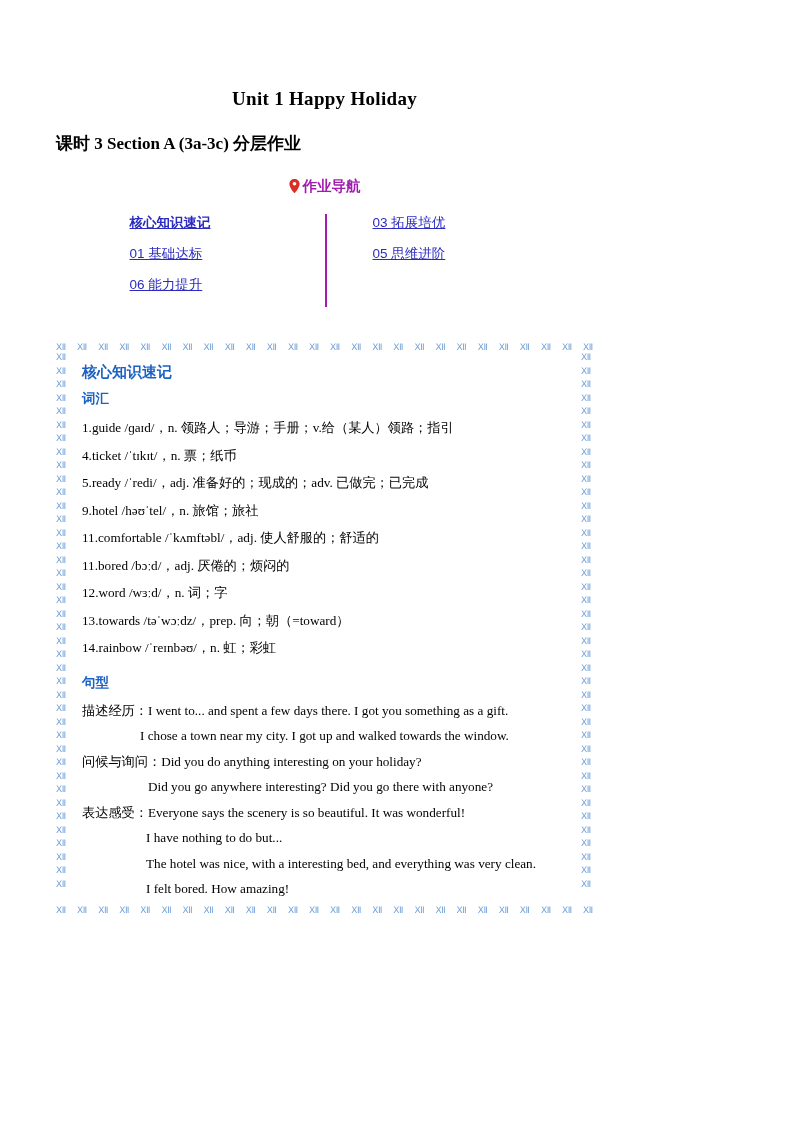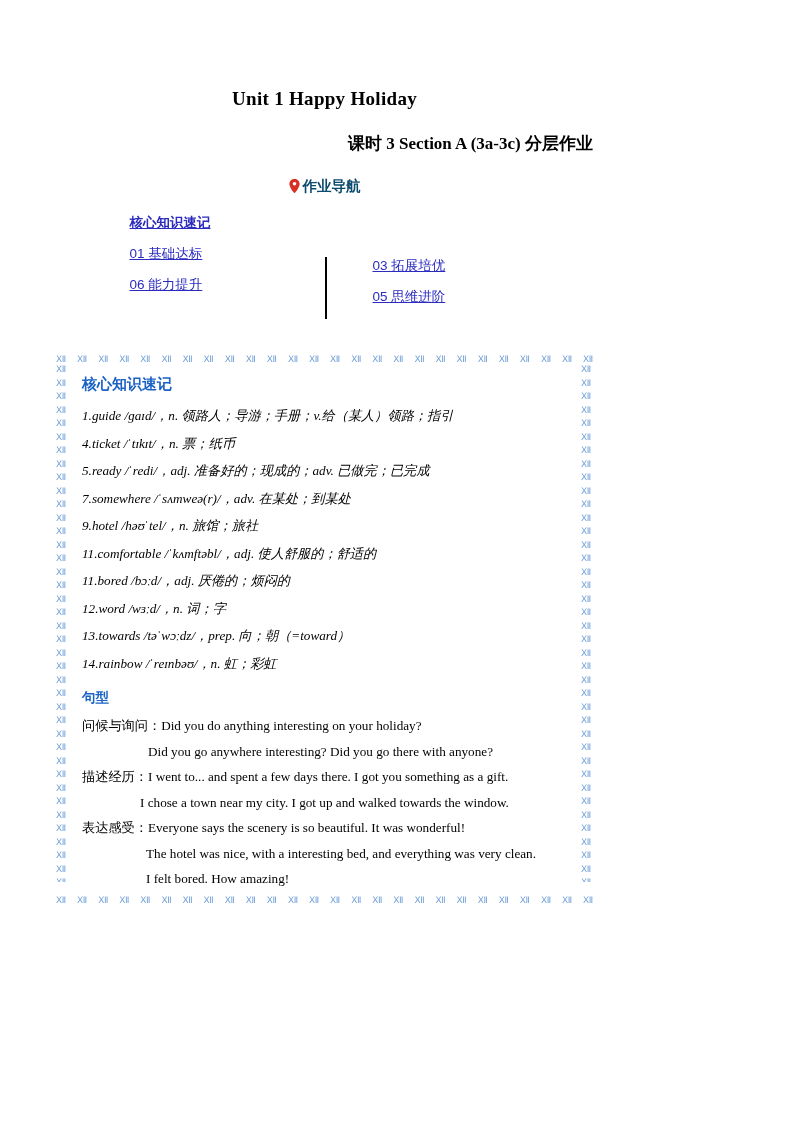--- a/index.html
+++ b/index.html
@@ -22,28 +22,28 @@
     position: relative;
   }
   .doc-title {
     text-align: center;
     font-weight: bold;
     font-size: 19px;
     letter-spacing: 0.3px;
     margin: 0 0 22px 0;
   }
   .doc-subtitle {
-    text-align: right;
+    text-align: left;
     font-weight: bold;
     font-size: 17px;
     margin: 0 0 22px 0;
   }
   .nav-head {
     text-align: center;
-    color: #0c4a6e;
+    color: #a21caf;
     font-weight: bold;
     font-size: 14.5px;
     margin: 0 0 18px 0;
     font-family: "Liberation Sans", sans-serif;
   }
   .pin {
     display: inline-block;
     position: relative;
     width: 11px;
     height: 14px;
@@ -56,23 +56,22 @@
     margin: 0 auto 34px auto;
     display: flex;
     font-family: "Liberation Sans", sans-serif;
   }
   .nav-col {
     box-sizing: border-box;
     padding-left: 40px;
     width: 50%;
   }
   .nav-col.right {
-    border-left: 2px solid #000000;
+    border-left: 2px solid #a21caf;
     padding-left: 46px;
-    margin-top: 43px;
   }
   .nav-link {
     display: block;
     color: #2b2bc0;
     text-decoration: underline;
     font-size: 13.5px;
     margin-bottom: 13px;
     width: fit-content;
     cursor: pointer;
   }
@@ -127,21 +126,20 @@
     color: #1b62c4;
     font-weight: bold;
     font-size: 13.5px;
     font-family: "Liberation Sans", sans-serif;
     margin: 4px 0 6px 0;
   }
   .vocab-item {
     font-size: 13.2px;
     line-height: 27.5px;
     color: #000;
-    font-style: italic;
   }
   .sent-group {
     font-size: 13.2px;
     line-height: 25.5px;
   }
   .sent-label { }
   .sent-indent-1 { padding-left: 66px; }
   .sent-indent-2 { padding-left: 58px; }
   .sent-indent-3 { padding-left: 64px; }
   .spacer-8 { height: 8px; }
@@ -176,46 +174,47 @@
   </div>
 
   <div class="section-block">
     <div class="dash-top">Ⅻ Ⅻ Ⅻ Ⅻ Ⅻ Ⅻ Ⅻ Ⅻ Ⅻ Ⅻ Ⅻ Ⅻ Ⅻ Ⅻ Ⅻ Ⅻ Ⅻ Ⅻ Ⅻ Ⅻ Ⅻ Ⅻ Ⅻ Ⅻ Ⅻ Ⅻ Ⅻ Ⅻ Ⅻ Ⅻ Ⅻ Ⅻ Ⅻ Ⅻ Ⅻ Ⅻ Ⅻ Ⅻ Ⅻ Ⅻ Ⅻ Ⅻ Ⅻ Ⅻ Ⅻ Ⅻ Ⅻ Ⅻ</div>
     <div class="dash-bottom">Ⅻ Ⅻ Ⅻ Ⅻ Ⅻ Ⅻ Ⅻ Ⅻ Ⅻ Ⅻ Ⅻ Ⅻ Ⅻ Ⅻ Ⅻ Ⅻ Ⅻ Ⅻ Ⅻ Ⅻ Ⅻ Ⅻ Ⅻ Ⅻ Ⅻ Ⅻ Ⅻ Ⅻ Ⅻ Ⅻ Ⅻ Ⅻ Ⅻ Ⅻ Ⅻ Ⅻ Ⅻ Ⅻ Ⅻ Ⅻ Ⅻ Ⅻ Ⅻ Ⅻ Ⅻ Ⅻ Ⅻ Ⅻ</div>
     <div class="dash-left">ⅫⅫⅫⅫⅫⅫⅫⅫⅫⅫⅫⅫⅫⅫⅫⅫⅫⅫⅫⅫⅫⅫⅫⅫⅫⅫⅫⅫⅫⅫⅫⅫⅫⅫⅫⅫⅫⅫⅫⅫⅫⅫⅫⅫⅫⅫⅫⅫⅫ</div>
     <div class="dash-right">ⅫⅫⅫⅫⅫⅫⅫⅫⅫⅫⅫⅫⅫⅫⅫⅫⅫⅫⅫⅫⅫⅫⅫⅫⅫⅫⅫⅫⅫⅫⅫⅫⅫⅫⅫⅫⅫⅫⅫⅫⅫⅫⅫⅫⅫⅫⅫⅫⅫ</div>
 
     <div class="inner">
       <div class="sec-title">核心知识速记</div>
+      <div class="sub-title">词汇</div>
 
       <div class="vocab-item">1.guide /ɡaɪd/，n. 领路人；导游；手册；v.给（某人）领路；指引</div>
       <div class="vocab-item">4.ticket /ˈtɪkɪt/，n. 票；纸币</div>
       <div class="vocab-item">5.ready /ˈredi/，adj. 准备好的；现成的；adv. 已做完；已完成</div>
-      <div class="vocab-item">7.somewhere /ˈsʌmweə(r)/，adv. 在某处；到某处</div>
       <div class="vocab-item">9.hotel /həʊˈtel/，n. 旅馆；旅社</div>
       <div class="vocab-item">11.comfortable /ˈkʌmftəbl/，adj. 使人舒服的；舒适的</div>
       <div class="vocab-item">11.bored /bɔːd/，adj. 厌倦的；烦闷的</div>
       <div class="vocab-item">12.word /wɜːd/，n. 词；字</div>
       <div class="vocab-item">13.towards /təˈwɔːdz/，prep. 向；朝（=toward）</div>
       <div class="vocab-item">14.rainbow /ˈreɪnbəʊ/，n. 虹；彩虹</div>
 
       <div class="spacer-8"></div>
       <div class="sub-title">句型</div>
 
       <div class="sent-group">
+        <div><span class="sent-label">描述经历：</span><span>I went to... and spent a few days there. I got you something as a gift.</span></div>
+        <div class="sent-indent-2">I chose a town near my city. I got up and walked towards the window.</div>
+      </div>
+
+      <div class="sent-group">
         <div><span class="sent-label">问候与询问：</span><span>Did you do anything interesting on your holiday?</span></div>
         <div class="sent-indent-1">Did you go anywhere interesting? Did you go there with anyone?</div>
       </div>
 
       <div class="sent-group">
-        <div><span class="sent-label">描述经历：</span><span>I went to... and spent a few days there. I got you something as a gift.</span></div>
-        <div class="sent-indent-2">I chose a town near my city. I got up and walked towards the window.</div>
-      </div>
-
-      <div class="sent-group">
         <div><span class="sent-label">表达感受：</span><span>Everyone says the scenery is so beautiful. It was wonderful!</span></div>
+        <div class="sent-indent-3">I have nothing to do but...</div>
         <div class="sent-indent-3">The hotel was nice, with a interesting bed, and everything was very clean.</div>
         <div class="sent-indent-3">I felt bored. How amazing!</div>
       </div>
     </div>
   </div>
 
 </div>
 
 </body></html>

